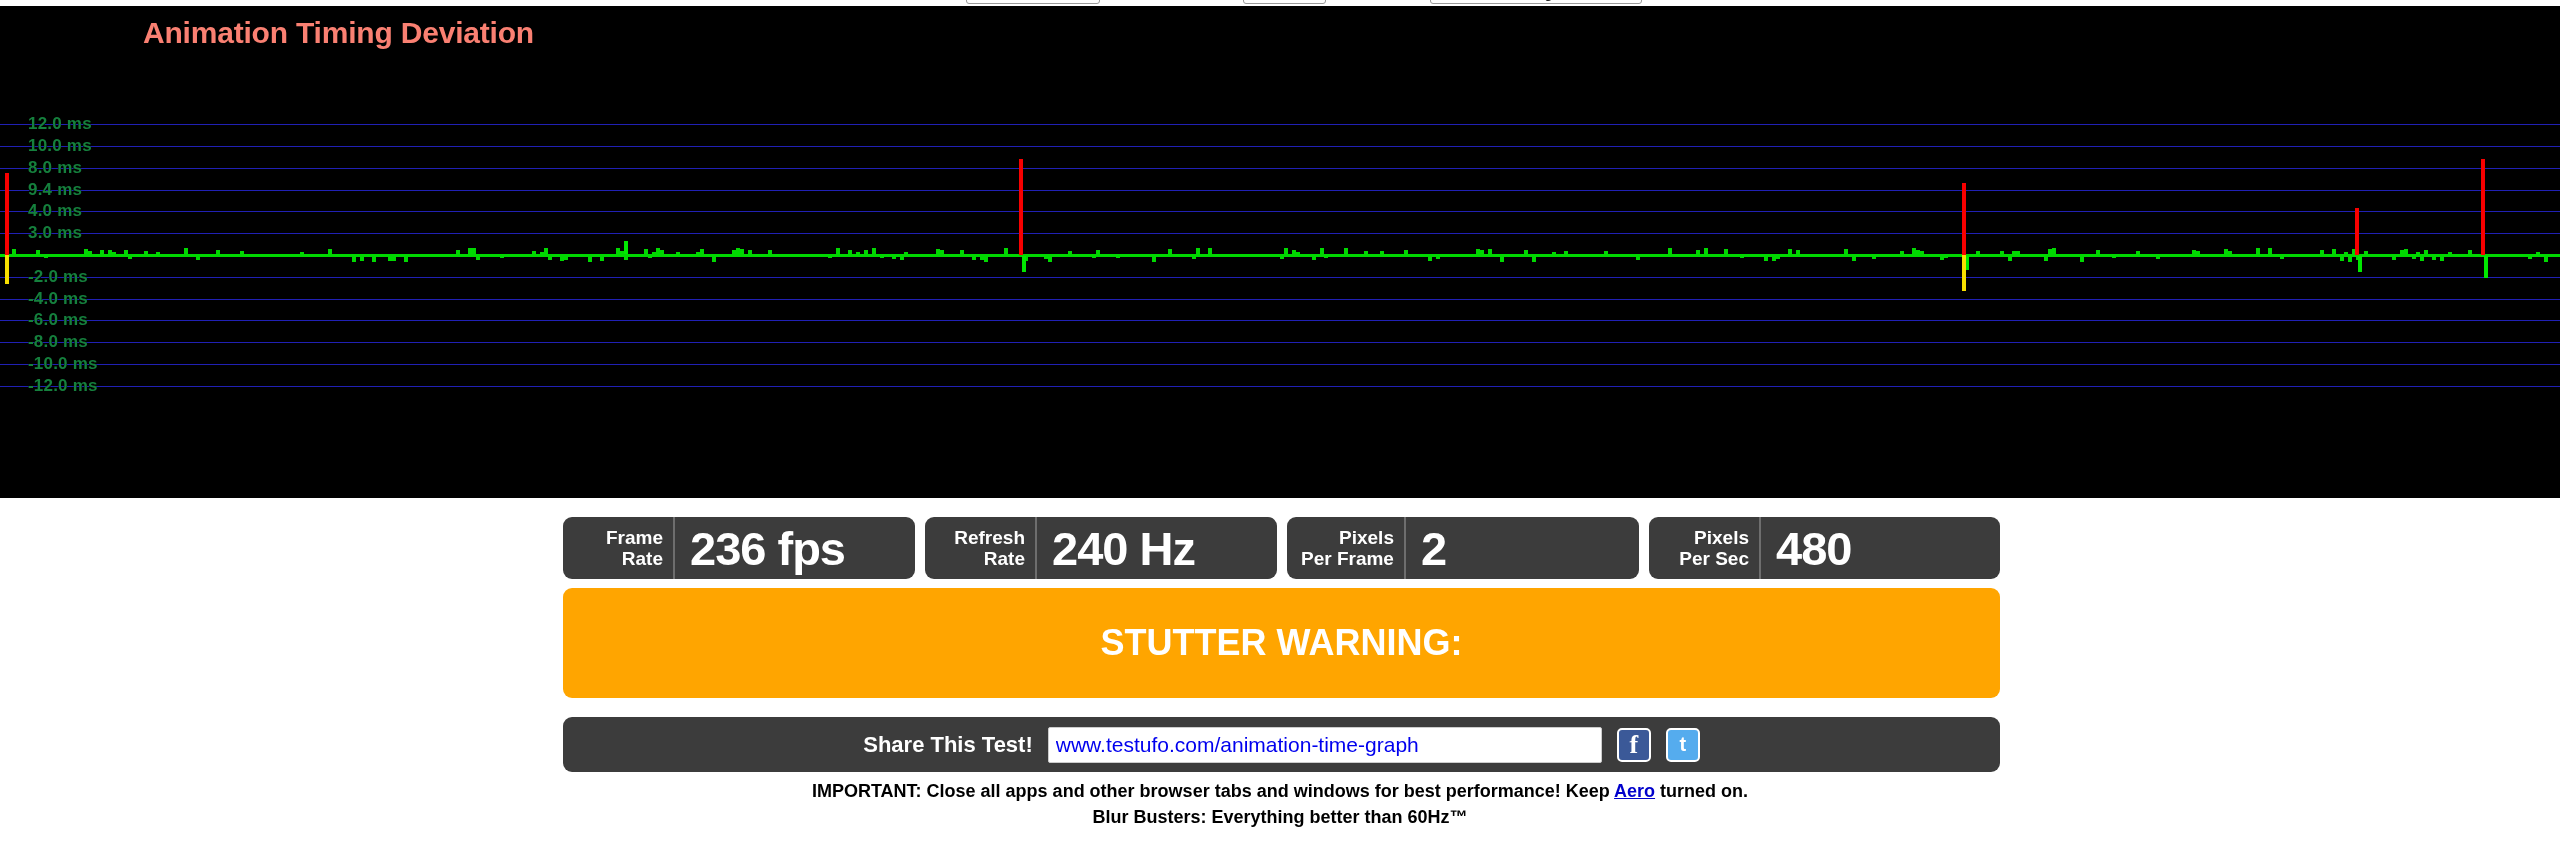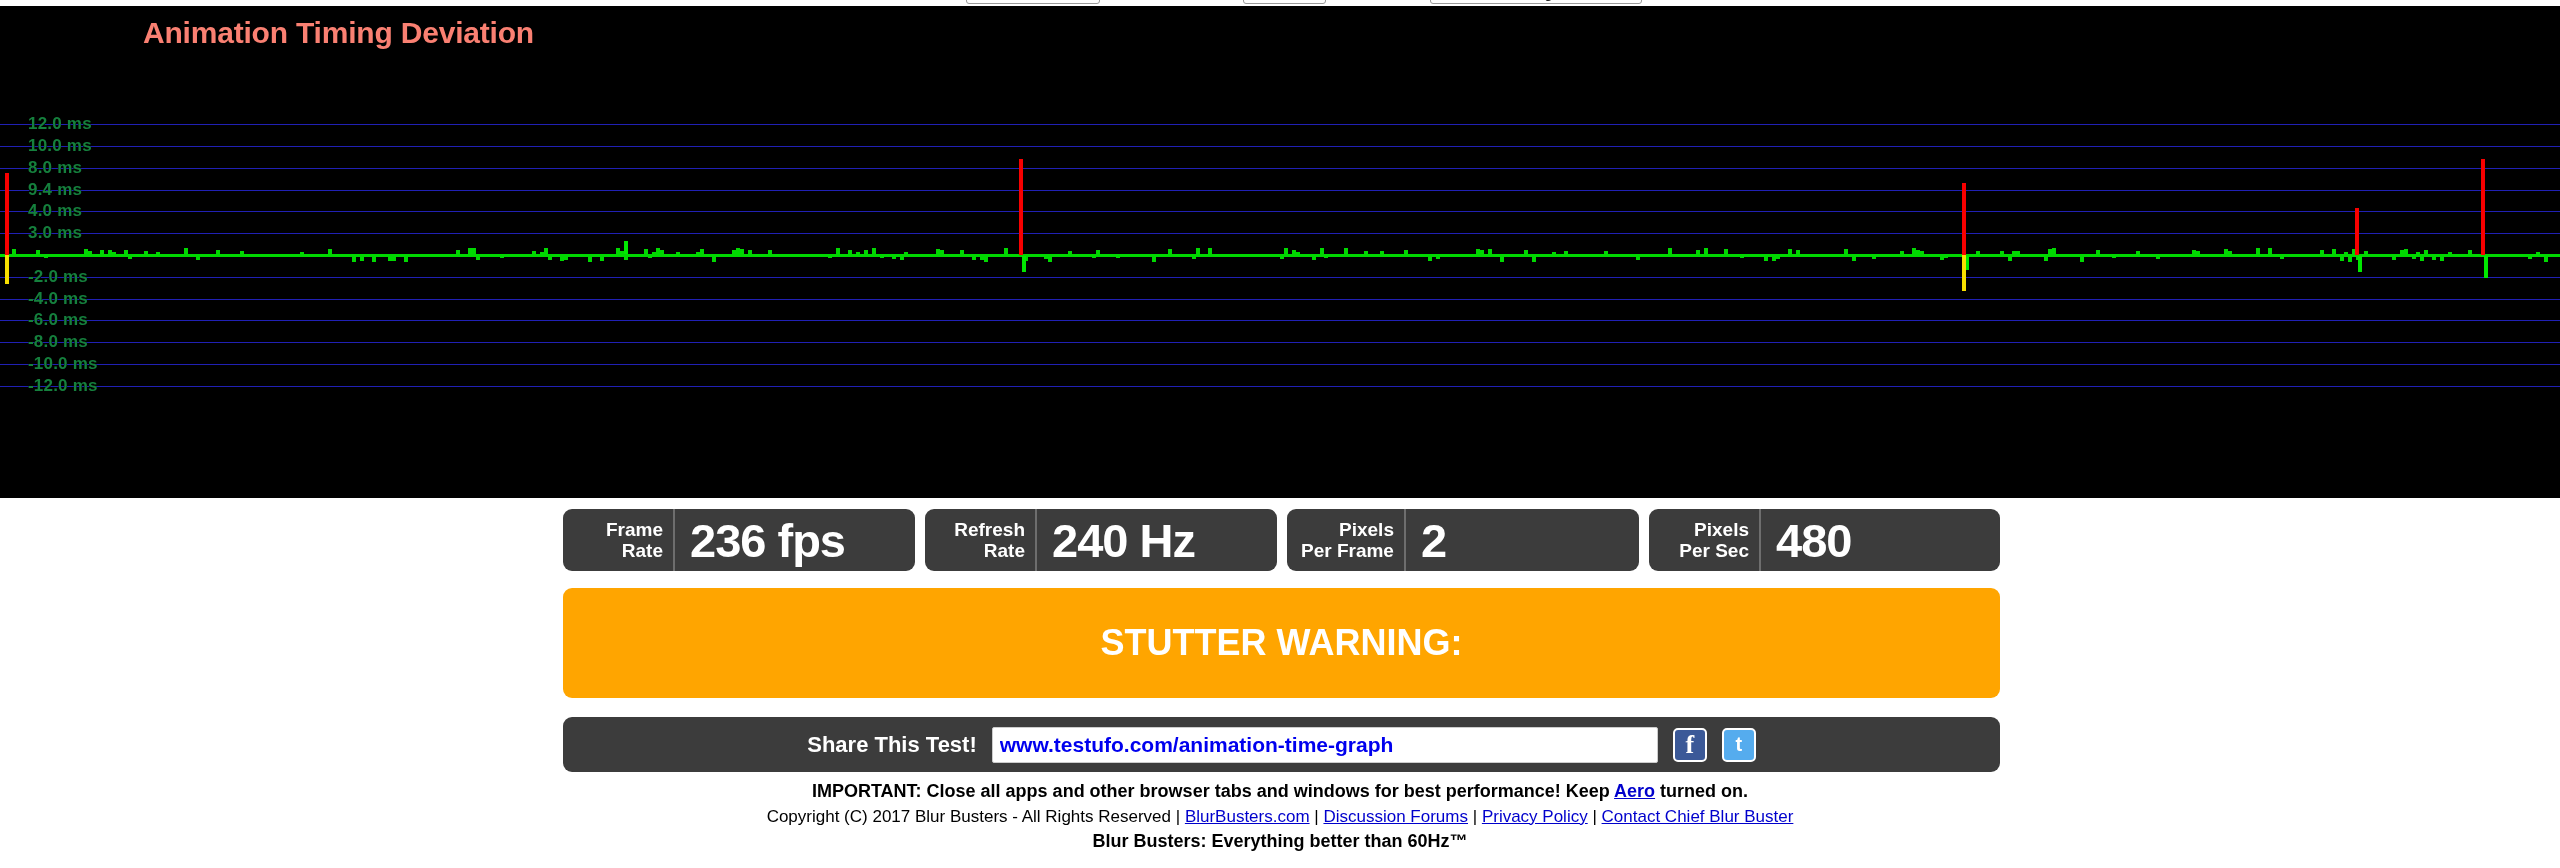--- a/index.html
+++ b/index.html
@@ -77,21 +77,21 @@
   .spike.red    { background: #f80000; }
   .spike.yellow { background: #f8e000; }
   .spike.green  { background: #00e800; }
   .jit { position: absolute; width: 4px; background: #00d800; }
 
   
   #stats {
     position: absolute;
     left: 563px; top: 509px;
     width: 1437px; height: 78px;
-    display: flex; gap: 10px;
+    display: flex; gap: 10px; align-items: center;
   }
   .stat-box {
     background: #3c3c3c;
     border-radius: 9px;
     display: flex; align-items: stretch;
     overflow: hidden;
     height: 62px;
   }
   .stat-box.b1 { width: 355px; }
   .stat-box.b2 { width: 355px; }
@@ -142,26 +142,26 @@
     background: #3c3c3c;
     border-radius: 9px;
     display: flex; align-items: center; justify-content: center;
     gap: 15px;
   }
   #share-label {
     color: #ffffff; font-size: 22px; font-weight: bold;
     white-space: nowrap;
   }
   #share-url {
-    width: 666px; height: 36px;
+    width: 554px; height: 36px;
     background: #ffffff;
     border: 1px solid #cccccc;
     border-radius: 2px;
     color: #0000ee;
-    font-size: 21px; font-weight: bold;
+    font-size: 21px; font-weight: normal;
     font-family: "Liberation Sans", sans-serif;
     padding: 0 7px;
     outline: none;
   }
   .social {
     width: 34px; height: 34px;
     border-radius: 5px;
     display: flex; align-items: center; justify-content: center;
     color: #ffffff; font-weight: bold;
     border: 2px solid #ffffff;
@@ -467,17 +467,14 @@
   <span id="share-label">Share This Test!</span>
   <input id="share-url" type="text" value="www.testufo.com/animation-time-graph" style="">
   <span class="social fb">f</span>
   <span class="social tw">t</span>
 </div>
 
 <div id="footer">
   <div class="line f1">
     <span>IMPORTANT: Close all apps and other browser tabs and windows for best performance! Keep </span><a class="lnk" href="#">Aero</a><span> turned on.</span>
   </div>
-  <div class="line f3">
-    <span>Copyright (C) 2017 Blur Busters - All Rights Reserved | </span><a class="lnk" href="#">BlurBusters.com</a><span> | </span><a class="lnk" href="#">Discussion Forums</a><span> | </span><a class="lnk" href="#">Privacy Policy</a><span> | </span><a class="lnk" href="#">Contact Chief Blur Buster</a>
-  </div>
   <div class="line f4">Blur Busters: Everything better than 60Hz™</div>
 </div>
 
 </body></html>

